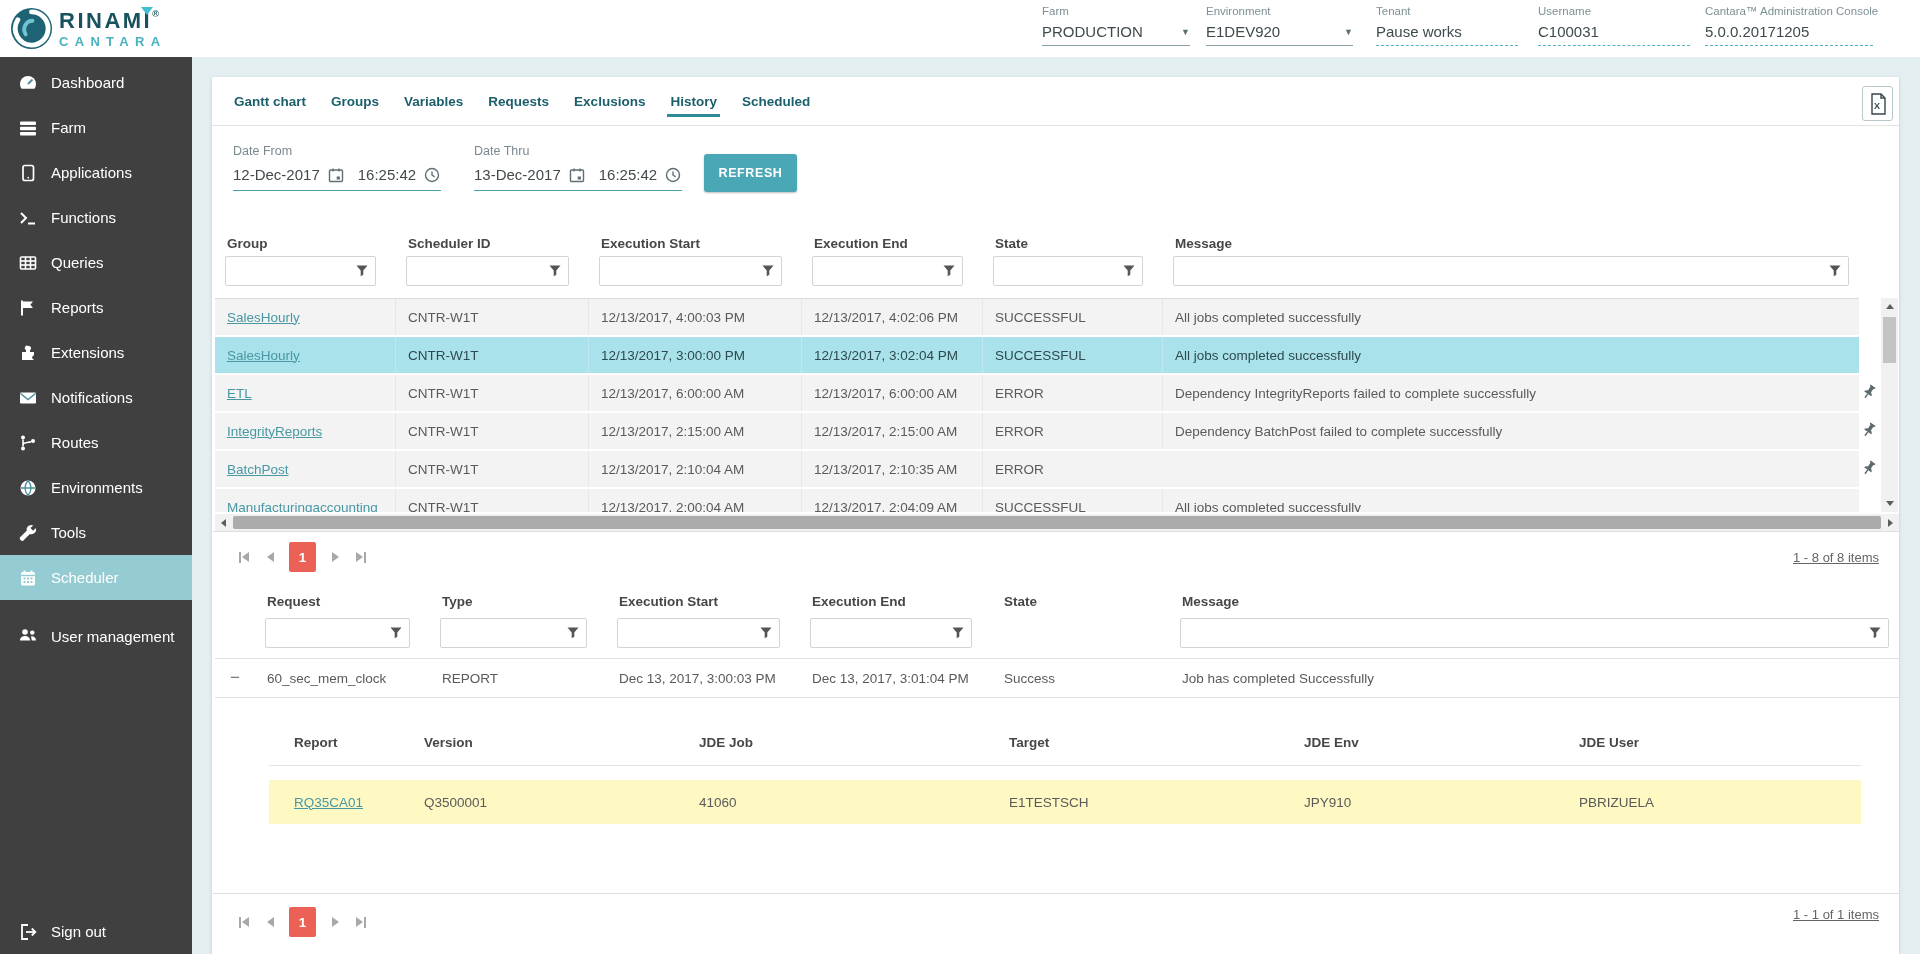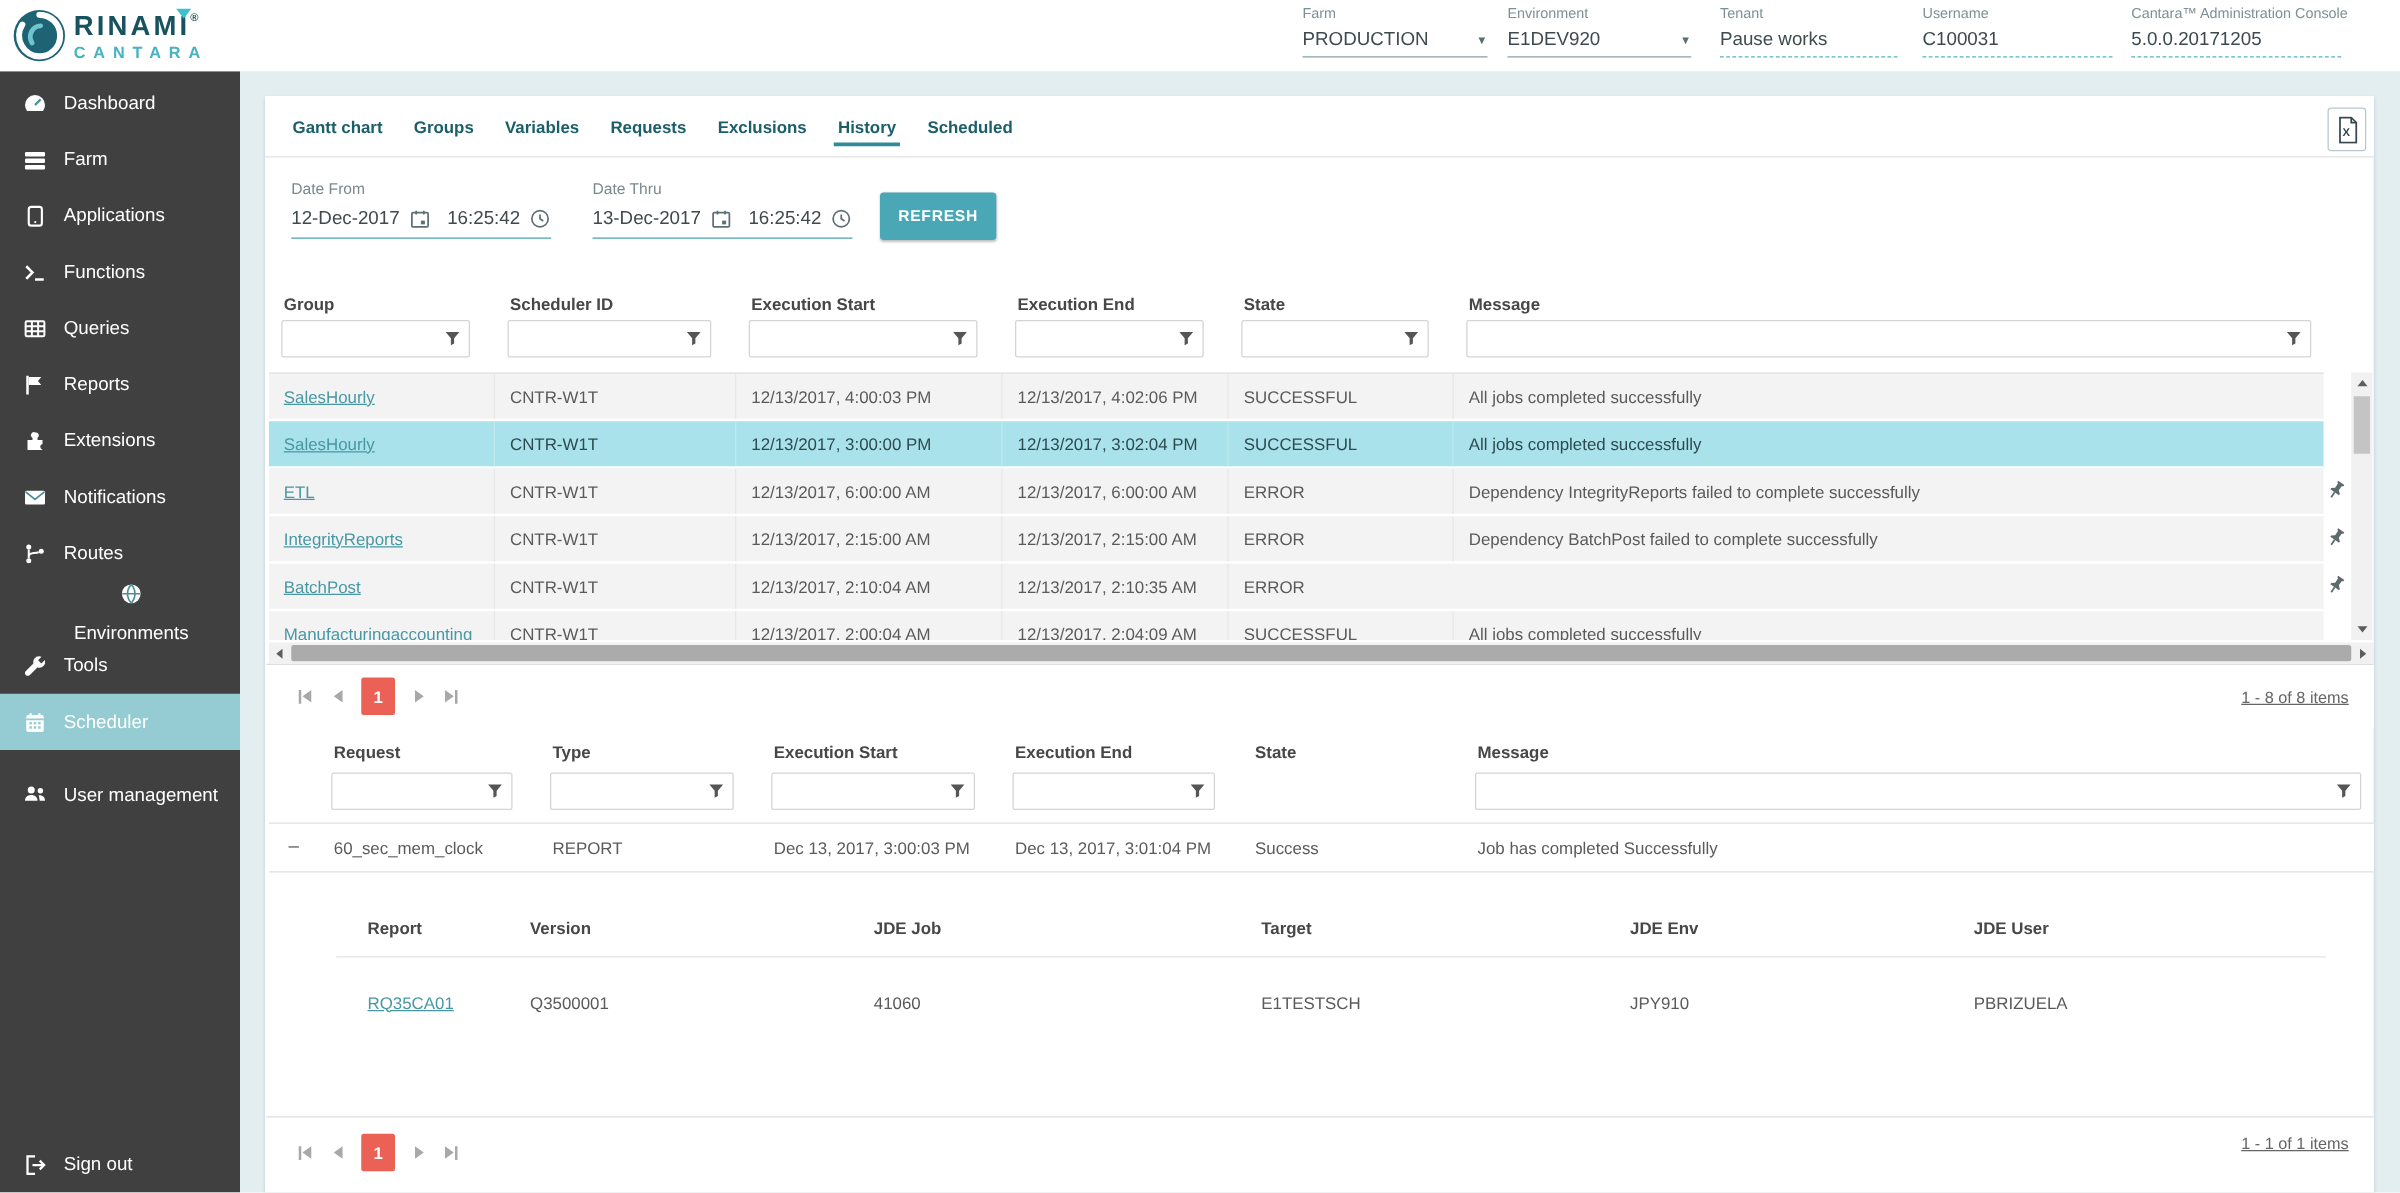--- a/index.html
+++ b/index.html
@@ -84,21 +84,21 @@
   .pg-summary { margin-left:auto; padding-right:20px; font-size:13px; color:#656565;text-decoration:underline; }
   
   .t2-head { position:absolute; left:215px; top:588px; width:1684px; display:grid; grid-template-columns:40px 175px 177px 193px 192px 178px 1fr; }
   .t2-filters { position:absolute; left:215px; top:616px; width:1684px; height:42px; display:grid; grid-template-columns:40px 175px 177px 193px 192px 178px 1fr; }
   .t2-row { position:absolute; left:215px; top:658px; width:1684px; height:40px; display:grid; grid-template-columns:40px 175px 177px 193px 192px 178px 1fr; border-top:1px solid #e0e0e0; border-bottom:1px solid #e0e0e0; background:#fff; cursor:pointer; }
   .t2-td { font-size:13.5px; color:#5a5a5a; display:flex; align-items:center; padding-left:12px; white-space:nowrap; overflow:hidden; }
   .collapse { font-size:17px; color:#777; justify-content:center; padding-left:0; cursor:pointer; }
   
   .sub-head { position:absolute; left:269px; top:720px; width:1592px; height:46px; display:grid; grid-template-columns:130px 275px 310px 295px 275px 1fr; border-bottom:1px solid #e3e3e3; align-items:center; }
   .sub-th { font-size:13.5px; font-weight:700; color:#474747; padding-left:25px; }
-  .sub-row { position:absolute; left:269px; top:780px; width:1592px; height:44px; display:grid; grid-template-columns:130px 275px 310px 295px 275px 1fr; background:#ffffff; align-items:center; }
+  .sub-row { position:absolute; left:269px; top:780px; width:1592px; height:44px; display:grid; grid-template-columns:130px 275px 310px 295px 275px 1fr; background:#fef9c3; align-items:center; }
   .sub-td { font-size:13.5px; color:#5a5a5a; padding-left:25px; white-space:nowrap; overflow:hidden; }
 </style>
 </head>
 <body>
 
 <div class="topbar">
   <div class="logo">
     <svg class="logo-circle" viewBox="0 0 44 44">
       <circle cx="22" cy="22" r="21" fill="#1d6373"></circle>
       <path d="M22 5a17 17 0 0 1 0 34 17 17 0 0 1-14-26" fill="none" stroke="#fff" stroke-width="5" stroke-linecap="round"></path>
@@ -237,21 +237,21 @@
       <svg viewBox="0 0 20 20">
           <circle cx="5" cy="4.5" r="2" fill="#fff"></circle>
           <circle cx="5" cy="15.5" r="2" fill="#fff"></circle>
           <circle cx="15" cy="8" r="2" fill="#fff"></circle>
           <path d="M5 6.5v7M5 12c0-3 4-2 8-3.2" fill="none" stroke="#fff" stroke-width="1.6"></path>
         </svg>
     </span>
     <span>Routes</span>
   </div>
 
-  <div class="side-item" style="top:408px;flex-direction:column;">
+  <div class="side-item" style="top:408px;">
     <span class="side-icon">
       <svg viewBox="0 0 20 20">
           <circle cx="10" cy="10" r="7.5" fill="#fff"></circle>
           <path d="M10 2.5c-4 4.5-4 10.5 0 15M10 2.5c4 4.5 4 10.5 0 15M2.8 10h14.4" fill="none" stroke="#4e8e9a" stroke-width="1.3"></path>
         </svg>
     </span>
     <span>Environments</span>
   </div>
 
   <div class="side-item" style="top:453px;">

